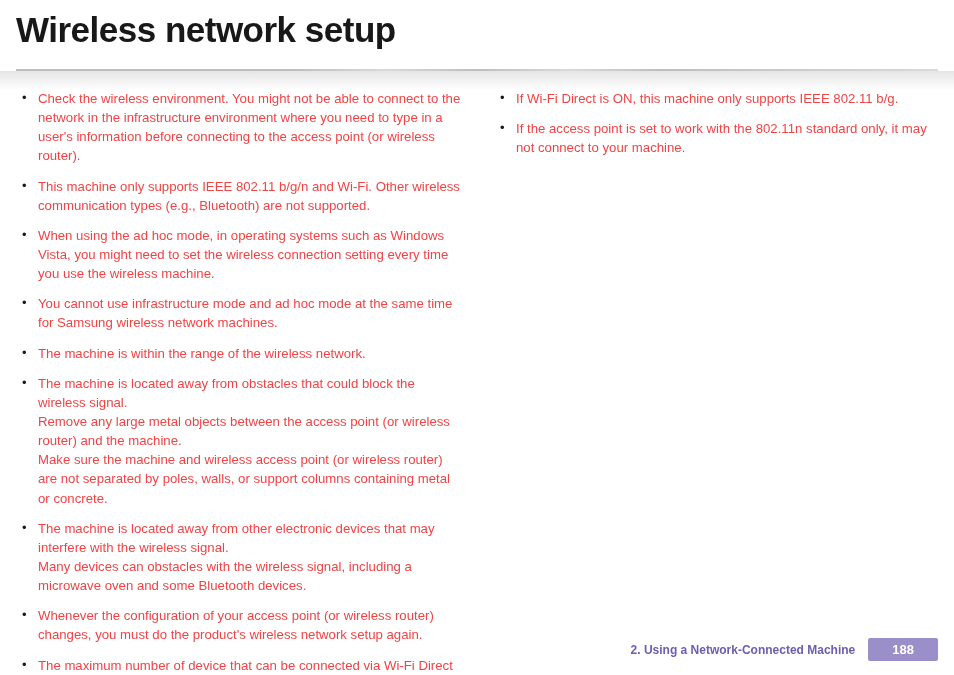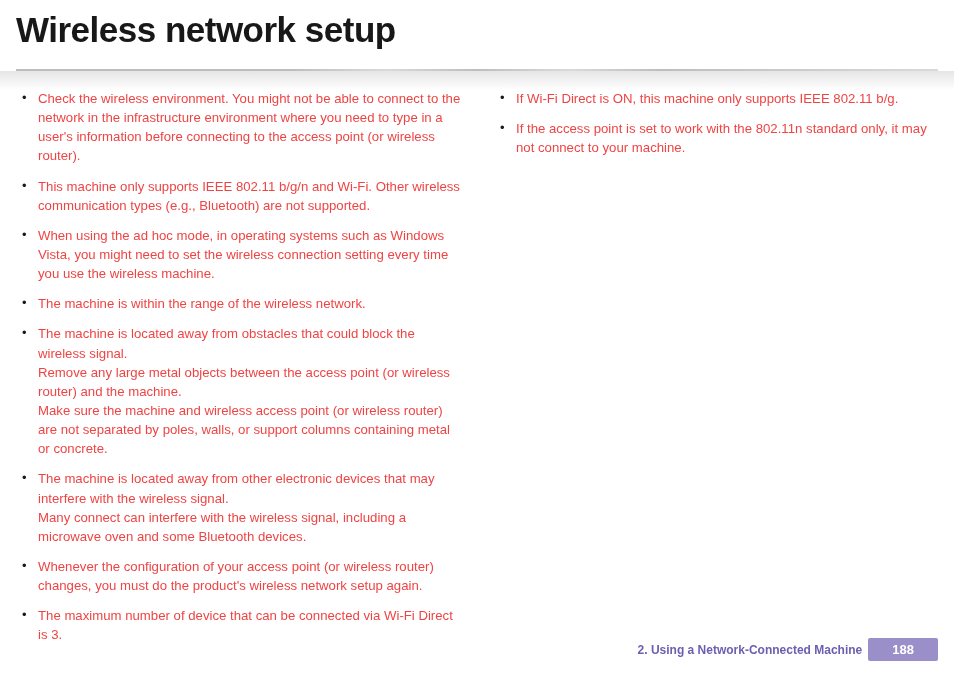--- a/index.html
+++ b/index.html
@@ -63,21 +63,21 @@
       font-size: 13.2px;
       line-height: 1.45;
     }
     .bold { font-weight: 400; }
     .footer {
       position: absolute;
       bottom: 14px;
       right: 16px;
       display: flex;
       align-items: center;
-      gap: 6px;
+      gap: 13px;
     }
     .footer-text {
       font-size: 12px;
       font-weight: 700;
       color: #6b5fb0;
     }
     .page-num {
       background: #9a8fc9;
       color: #ffffff;
       font-weight: 700;
@@ -94,23 +94,24 @@
 <h1 class="page-title">Wireless network setup</h1>
 <div class="title-underline"></div>
 <div class="title-shadow"></div>
 
 <div class="content">
   <div class="column">
     <ul class="bullets" id="left-list">
         <li>Check the wireless environment. You might not be able to connect to the network in the infrastructure environment where you need to type in a user's information before connecting to the access point (or wireless router).</li>
         <li>This machine only supports IEEE 802.11 b/g/n and Wi-Fi. Other wireless communication types (e.g., Bluetooth) are not supported.</li>
         <li>When using the ad hoc mode, in operating systems such as Windows Vista, you might need to set the wireless connection setting every time you use the wireless machine.</li>
+        <li>You cannot use infrastructure mode and ad hoc mode at the same time for Samsung wireless network machines.</li>
         <li>The machine is within the range of the wireless network.</li>
         <li>The machine is located away from obstacles that could block the wireless signal.<span class="sub-para">Remove any large metal objects between the access point (or wireless router) and the machine.</span><span class="sub-para">Make sure the machine and wireless access point (or wireless router) are not separated by poles, walls, or support columns containing metal or concrete.</span></li>
-        <li>The machine is located away from other electronic devices that may interfere with the wireless signal.<span class="sub-para">Many connect can interfere with the wireless signal, including a microwave oven and some Bluetooth devices.</span></li>
+        <li>The machine is located away from other electronic devices that may interfere with the wireless signal.<span class="sub-para">Many devices can obstacles with the wireless signal, including a microwave oven and some Bluetooth devices.</span></li>
         <li>Whenever the configuration of your access point (or wireless router) changes, you must do the product's wireless network setup again.</li>
         <li>The maximum number of device that can be connected via <span class="bold">Wi-Fi Direct</span> is 3.</li>
       </ul>
   </div>
   <div class="column">
     <ul class="bullets" id="right-list">
         <li>If <span class="bold">Wi-Fi Direct</span> is <span class="bold">ON</span>, this machine only supports IEEE 802.11 b/g.</li>
         <li>If the access point is set to work with the 802.11n standard only, it may not connect to your machine.</li>
       </ul>
   </div>

